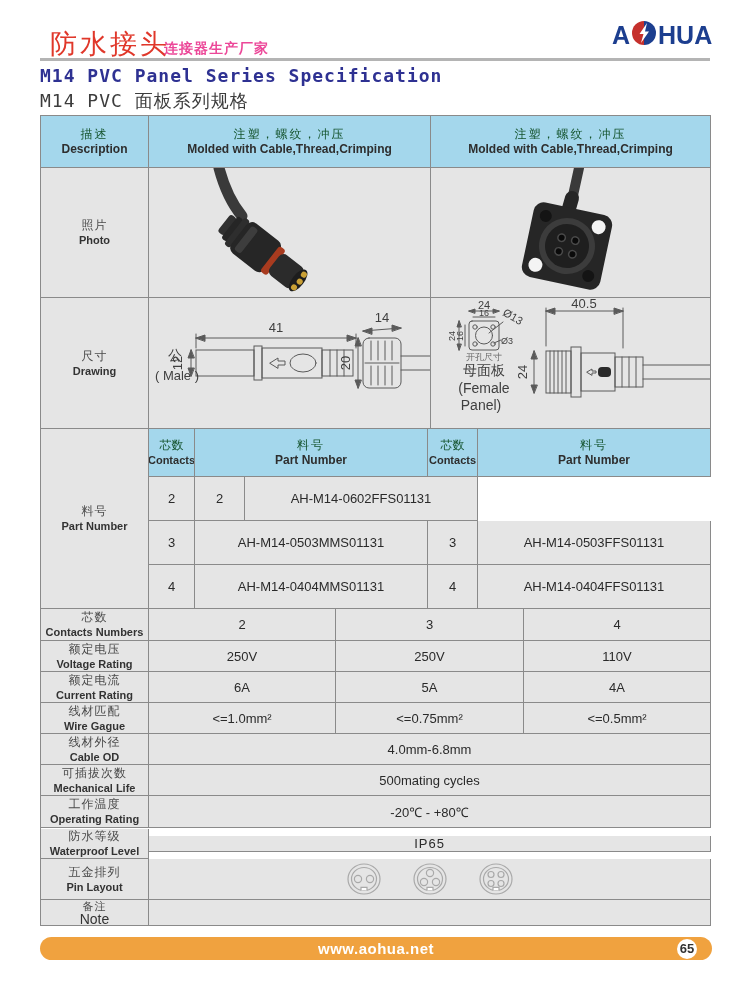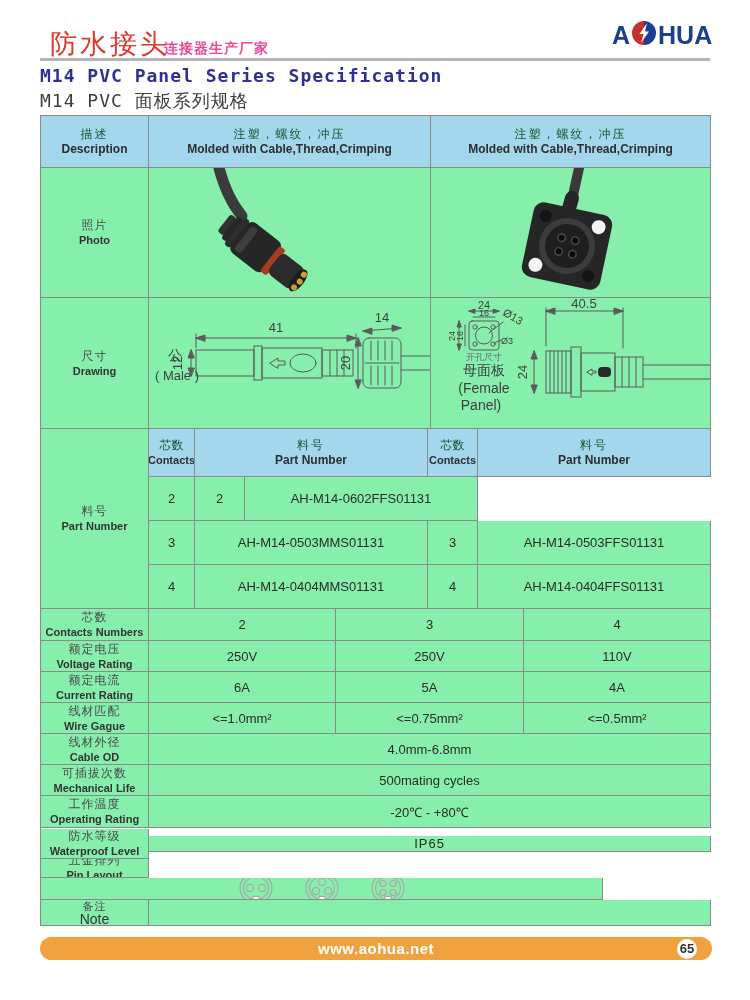--- a/index.html
+++ b/index.html
@@ -13,21 +13,21 @@
   .logo .lt { font-size:25px; font-weight:bold; color:#1c3e8f; letter-spacing:0px; }
   .hr-rule { position:absolute; left:40px; top:58px; width:670px; height:3px; background:#b4b4b4; }
 
   
   .title-en { position:absolute; left:40px; top:65px; font-family:"DejaVu Sans Mono", monospace; font-weight:bold; font-size:18px; color:#2e3192; letter-spacing:1px; }
   .title-zh { position:absolute; left:40px; top:89px; font-family:"DejaVu Sans Mono", monospace; font-size:18px; color:#3c3c3c; letter-spacing:1px; }
 
   
   .spec-table { position:absolute; left:40px; top:115px; width:671px; border-top:1px solid #8a8a8a; border-left:1px solid #8a8a8a; }
   .tr { display:flex; width:670px; }
-  .cell { border-right:1px solid #8a8a8a; border-bottom:1px solid #8a8a8a; display:flex; flex-direction:column; align-items:center; justify-content:center; overflow:hidden; position:relative; background:#86efac; }
+  .cell { border-right:1px solid #8a8a8a; border-bottom:1px solid #8a8a8a; display:flex; flex-direction:column; align-items:center; justify-content:center; overflow:hidden; position:relative; background:#e5e5e5; }
   .blue { background:#a4d7ec; }
   .lab-zh { font-size:12px; color:#4a4a4a; letter-spacing:1px; line-height:15px; }
   .lab-en { font-size:11px; font-weight:bold; color:#333; line-height:14px; }
   .hd-zh { font-size:12px; color:#14532d; letter-spacing:2px; line-height:16px; }
   .hd-en { font-size:12px; font-weight:bold; color:#2e2e2e; line-height:15px; }
   .val { font-size:13px; color:#2a2a2a; }
   .w-label { width:108px; }
   .w-a { width:282px; }
   .w-b { width:280px; }
   .w-c1 { width:46px; }
@@ -425,21 +425,21 @@
     <div class="tr" style="height:31px;align-items:center;">
       <div class="cell w-label">
         <span class="lab-zh">防水等级</span>
         <span class="lab-en">Waterproof Level</span>
       </div>
       <div class="cell w-full">
           <span class="val" style="letter-spacing:1px;">IP65</span>
         </div>
     </div>
 
-    <div class="tr" style="height:41px;flex-direction:column;">
+    <div class="tr" style="height:41px;">
       <div class="cell w-label">
         <span class="lab-zh">五金排列</span>
         <span class="lab-en">Pin Layout</span>
       </div>
       <div class="cell w-full pins">
         <svg width="38" height="34" viewBox="0 0 38 34">
           <g stroke="#a9a9a9" stroke-width="1.2" fill="none">
             <ellipse cx="19" cy="17" rx="16" ry="15"></ellipse>
               <ellipse cx="19" cy="17" rx="12.5" ry="11.5"></ellipse>
             <circle cx="13" cy="17" r="3.6"></circle>

